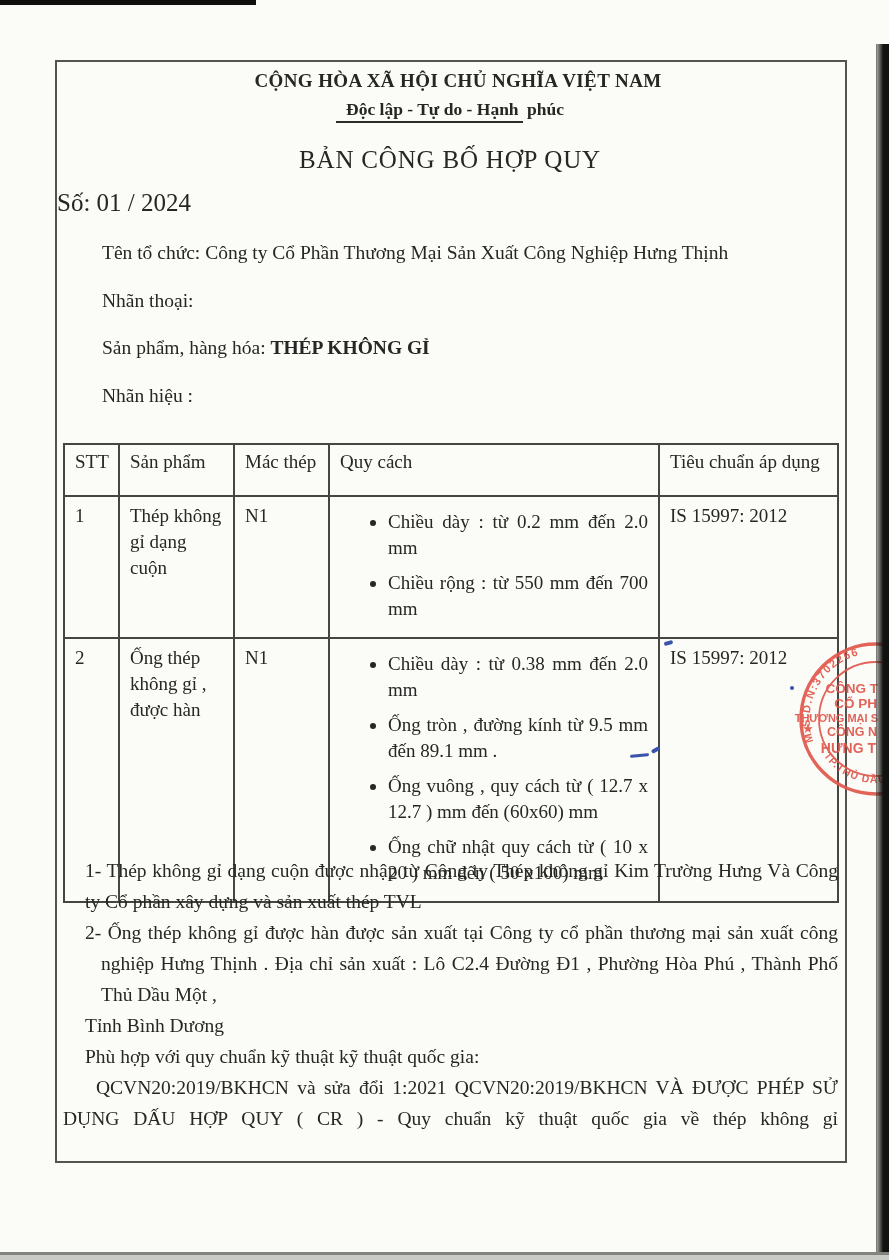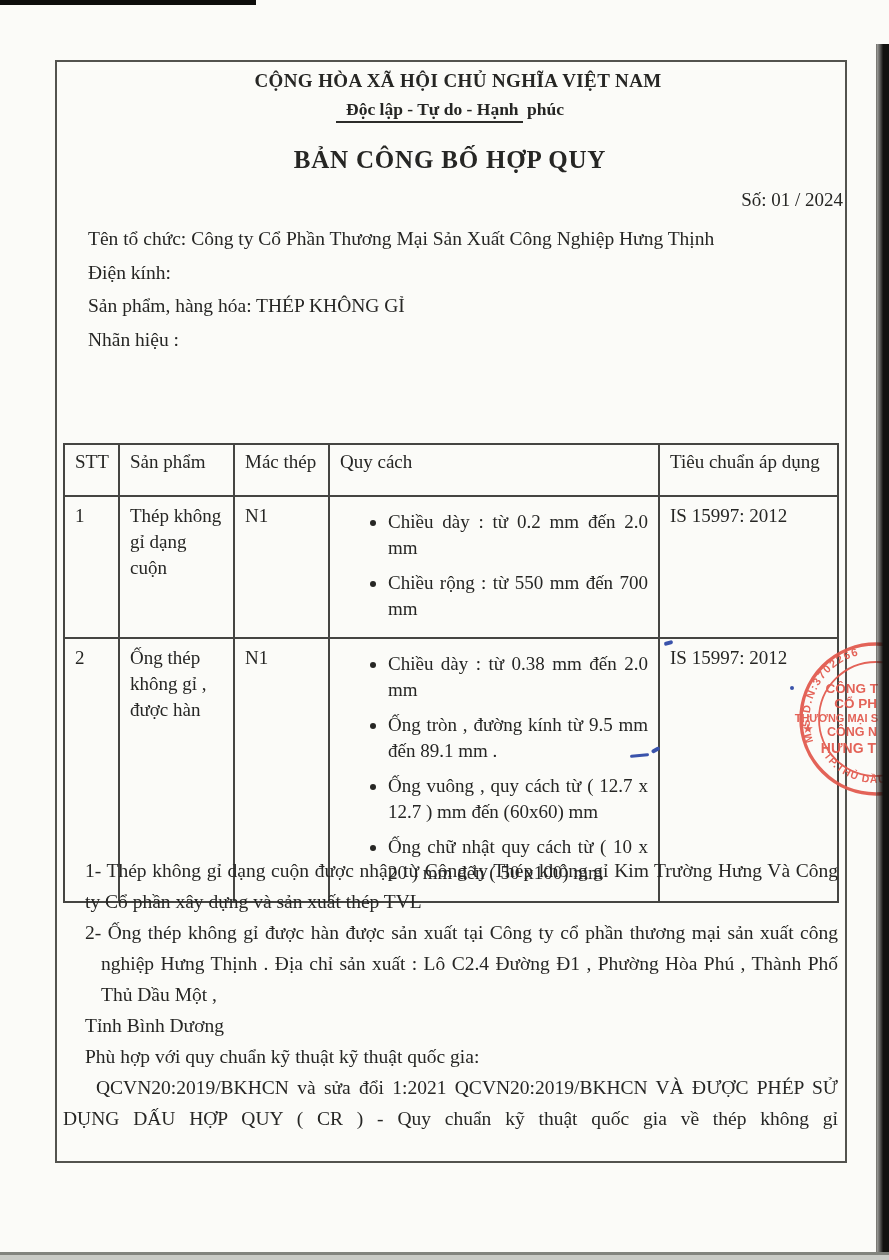--- a/index.html
+++ b/index.html
@@ -8,27 +8,27 @@
        color:#262624;}
   .abs{position:absolute;}
   
   .page-border{left:55px;top:60px;width:788px;height:1099px;border:2px solid #53534f;}
   
   .national-title{left:57px;top:70px;width:786px;text-align:center;
     font-size:19px;font-weight:bold;letter-spacing:.4px;padding-left:8px;}
   .motto{left:57px;top:99px;width:786px;text-align:center;font-size:17.5px;font-weight:bold;}
   .motto .u{border-bottom:2px solid #2c2c2a;padding:0 4px 2px 10px;}
   .doc-title{left:57px;top:146px;width:786px;text-align:center;
-    font-size:25px;font-weight:bold;letter-spacing:.8px;}
-  .doc-number{left:57px;top:189px;width:786px;text-align:right;font-size:19px;}
+    font-size:25px;font-weight:normal;letter-spacing:.8px;}
+  .doc-number{left:57px;top:189px;width:786px;text-align:left;font-size:25px;}
   
   .info{left:85px;top:221px;width:722px;font-size:19.5px;line-height:30.5px;}
-  .info p{margin:3px;}
+  .info p{margin:17px;}
   .info .gap{margin-top:3px;}
-  .bold{font-weight:normal;text-align:right;}
+  .bold{font-weight:bold;text-align:right;}
   
   table.spec{left:63px;top:443px;width:774px;border-collapse:collapse;table-layout:fixed;
     font-size:19px;line-height:26px;}
   table.spec th,table.spec td{border:2px solid #454542;vertical-align:top;
     font-weight:normal;text-align:left;padding:6px 10px;}
   table.spec th{height:26px;vertical-align:middle;padding-top:4px;padding-bottom:20px;}
   col.c1{width:55px;}col.c2{width:115px;}col.c3{width:95px;}col.c4{width:330px;}col.c5{width:179px;}
   .ct{text-align:center;}
   td.sp{padding:10px 14px 0 20px;text-align:justify;}
   th.sp{padding-left:20px;margin-left:28px;}
@@ -64,21 +64,21 @@
 
 <div class="abs page-border"></div>
 
 <div class="abs national-title">CỘNG HÒA XÃ HỘI CHỦ NGHĨA VIỆT NAM</div>
 <div class="abs motto"><span class="u">Độc lập - Tự do - Hạnh</span><span> phúc</span></div>
 <div class="abs doc-title">BẢN CÔNG BỐ HỢP QUY</div>
 <div class="abs doc-number">Số: 01 / 2024</div>
 
 <div class="abs info">
   <p>Tên tổ chức: Công ty Cổ Phần Thương Mại Sản Xuất Công Nghiệp Hưng Thịnh</p>
-  <p>Điện kính:</p>
+  <p>Nhãn thoại:</p>
   <p class="gap"><span>Sản phẩm, hàng hóa: </span><span class="bold">THÉP KHÔNG GỈ</span></p>
   <p>Nhãn hiệu :</p>
 </div>
 
 <table class="abs spec">
   <colgroup>
       <col class="c1">
       <col class="c2">
       <col class="c3">
       <col class="c4">

